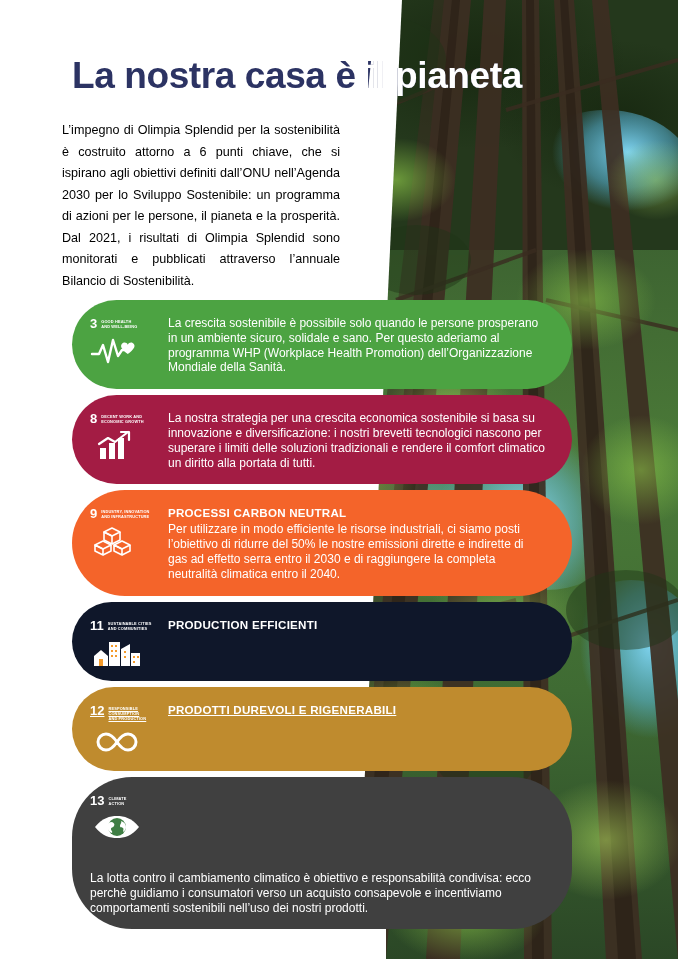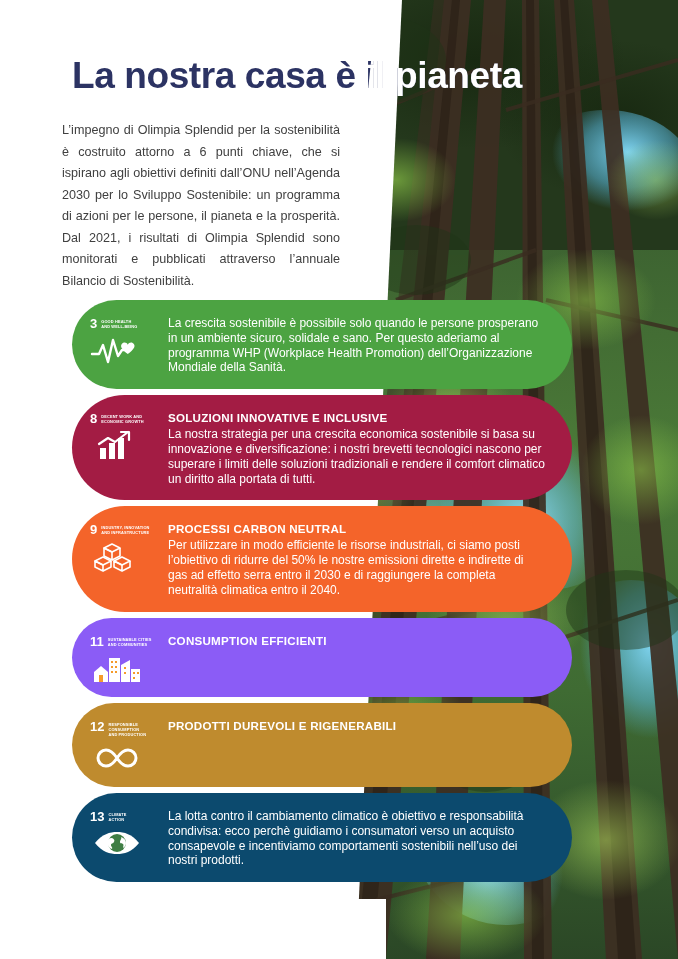--- a/index.html
+++ b/index.html
@@ -40,21 +40,21 @@
   .title-clip {
     position:absolute; top:0; left:0; width:560px; height:48px;
     overflow:hidden;
     clip-path:polygon(300px 0, 560px 0, 560px 48px, 295px 48px);
   }
   .title-clip .title { color:#ffffff; }
 
   
   .intro {
     position:absolute; top:120px; left:62px; width:278px;
-    font-size:12.6px; line-height:21.5px; color:#404040;
+    font-size:12.6px; line-height:21.5px; color:#000000;
     text-align:justify;
   }
 
   
   .cards { position:absolute; top:300px; left:72px; width:500px; }
   .card {
     position:relative;
     display:flex; align-items:flex-start;
     border-radius:60px;
     padding:14px 26px 14px 18px;
@@ -78,23 +78,23 @@
   .card-body { flex:1; padding-top:2px; }
   .card-title {
     font-size:11.6px; font-weight:700; letter-spacing:0.25px;
     margin-bottom:3px;
   }
   .card-text { font-size:12px; line-height:14.8px; }
 
   .card-0 { background:#4CA342; }
   .card-1 { background:#A31C44; }
   .card-2 { background:#F4642A; }
-  .card-3 { background:#8b5cf6; }
-  .card-4 { background:#BF8B2E; }
-  .card-5 { background:#0c4a6e; }
+  .card-3 { background:#0f172a; }
+  .card-4 { background:#BF8B2E;text-decoration:underline; }
+  .card-5 { background:#404040;flex-direction:column; }
 </style>
 </head>
 <body>
 
 <div class="photo">
   <svg viewBox="0 0 322 959" preserveAspectRatio="none" aria-hidden="true">
     <defs>
       <linearGradient id="skyg" x1="0" y1="0" x2="0" y2="1">
         <stop offset="0%" stop-color="#2f4a2a"></stop>
         <stop offset="22%" stop-color="#3b6030"></stop>
@@ -230,21 +230,20 @@
         <svg viewBox="0 0 54 30">
             <rect x="10" y="18" width="6" height="11"></rect>
             <rect x="19" y="13" width="6" height="16"></rect>
             <rect x="28" y="8" width="6" height="21"></rect>
             <path d="M9 14 L18 8 L25 12 L38 2" fill="none" stroke="#fff" stroke-width="2.2" stroke-linecap="round" stroke-linejoin="round"></path>
             <path d="M31 2 h8 v8" fill="none" stroke="#fff" stroke-width="2.2" stroke-linecap="round" stroke-linejoin="round"></path>
           </svg>
       </div>
     </div>
     <div class="card-body">
-      <div class="card-title">SOLUZIONI INNOVATIVE E INCLUSIVE</div>
       <div class="card-text">La nostra strategia per una crescita economica sostenibile si basa su innovazione e diversificazione: i nostri brevetti tecnologici nascono per superare i limiti delle soluzioni tradizionali e rendere il comfort climatico un diritto alla portata di tutti.</div>
     </div>
   </div>
 
   <div class="card card-2">
     <div class="badge">
       <div class="badge-top">
         <span class="badge-num">9</span>
         <span class="badge-label">
           <span>INDUSTRY, INNOVATION</span><br>
@@ -299,21 +298,21 @@
               <rect x="34" y="19" width="2" height="2"></rect>
               <rect x="43" y="19" width="2" height="2"></rect>
               <rect x="47" y="19" width="2" height="2"></rect>
               <rect x="43" y="24" width="2" height="2"></rect>
               <rect x="9" y="22" width="4" height="7"></rect>
             </g>
           </svg>
       </div>
     </div>
     <div class="card-body">
-      <div class="card-title">CONSUMPTION EFFICIENTI</div>
+      <div class="card-title">PRODUCTION EFFICIENTI</div>
     </div>
   </div>
 
   <div class="card card-4">
     <div class="badge">
       <div class="badge-top">
         <span class="badge-num">12</span>
         <span class="badge-label">
           <span>RESPONSIBLE</span><br>
           <span>CONSUMPTION</span><br>

